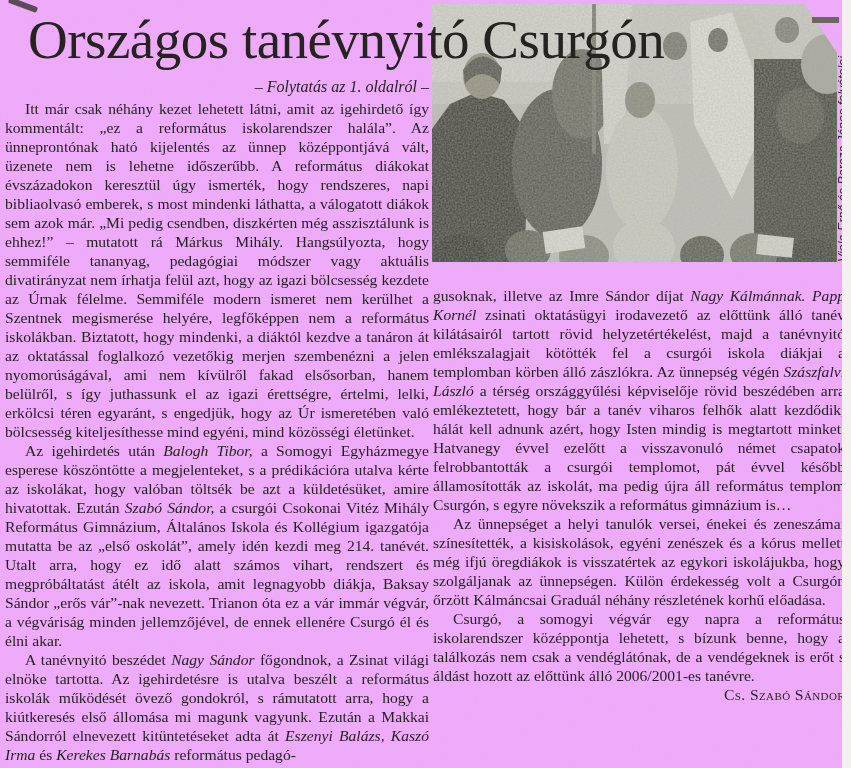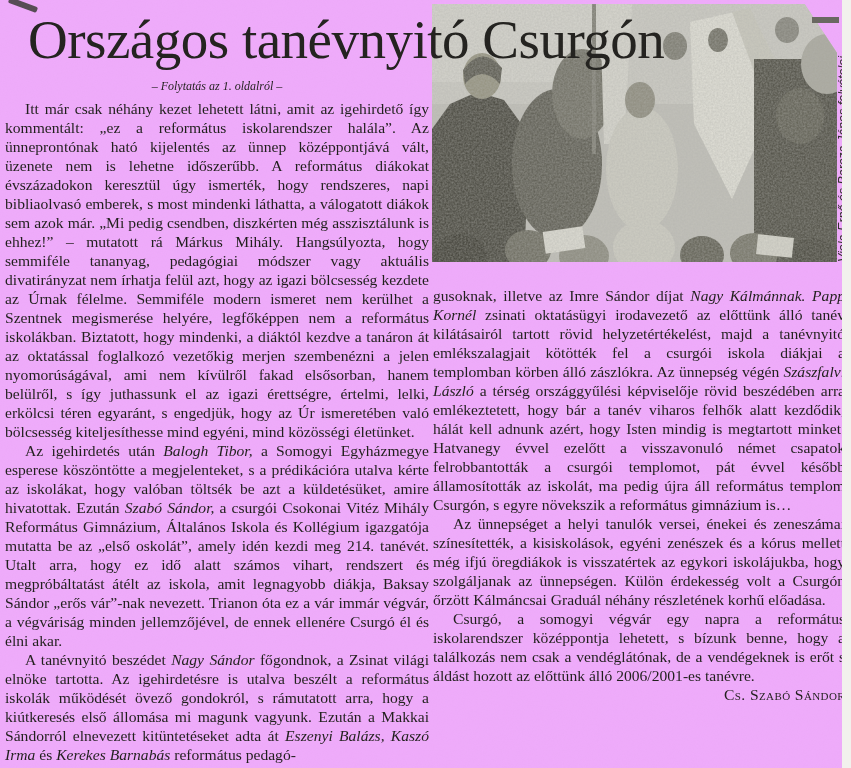--- a/index.html
+++ b/index.html
@@ -41,21 +41,21 @@
     hyphens:auto;
   }
   .col-left  { left:5px;   top:77px;  width:424px; }
   .col-right { left:433px; top:286px; width:412px; }
   .para { margin:0; }
   .indent { text-indent:20px;font-family:Liberation Serif, serif; }
   .it { font-style:italic; }
   .byline { float:right; font-variant:small-caps; letter-spacing:0.4px; }
 
   .continuation {
-    text-align:center; font-style:italic; font-size:12px;
+    text-align:right; font-style:italic; font-size:16px;
     margin:0 0 3px 0; text-indent:0;
   }
 
   
   .artifact-slash {
     position:absolute; left:8px; top:2px; width:30px; height:6px;
     background:#3b3a36; transform:rotate(20deg); border-radius:2px;
     opacity:.85; z-index:6;
   }
   .artifact-dash {

